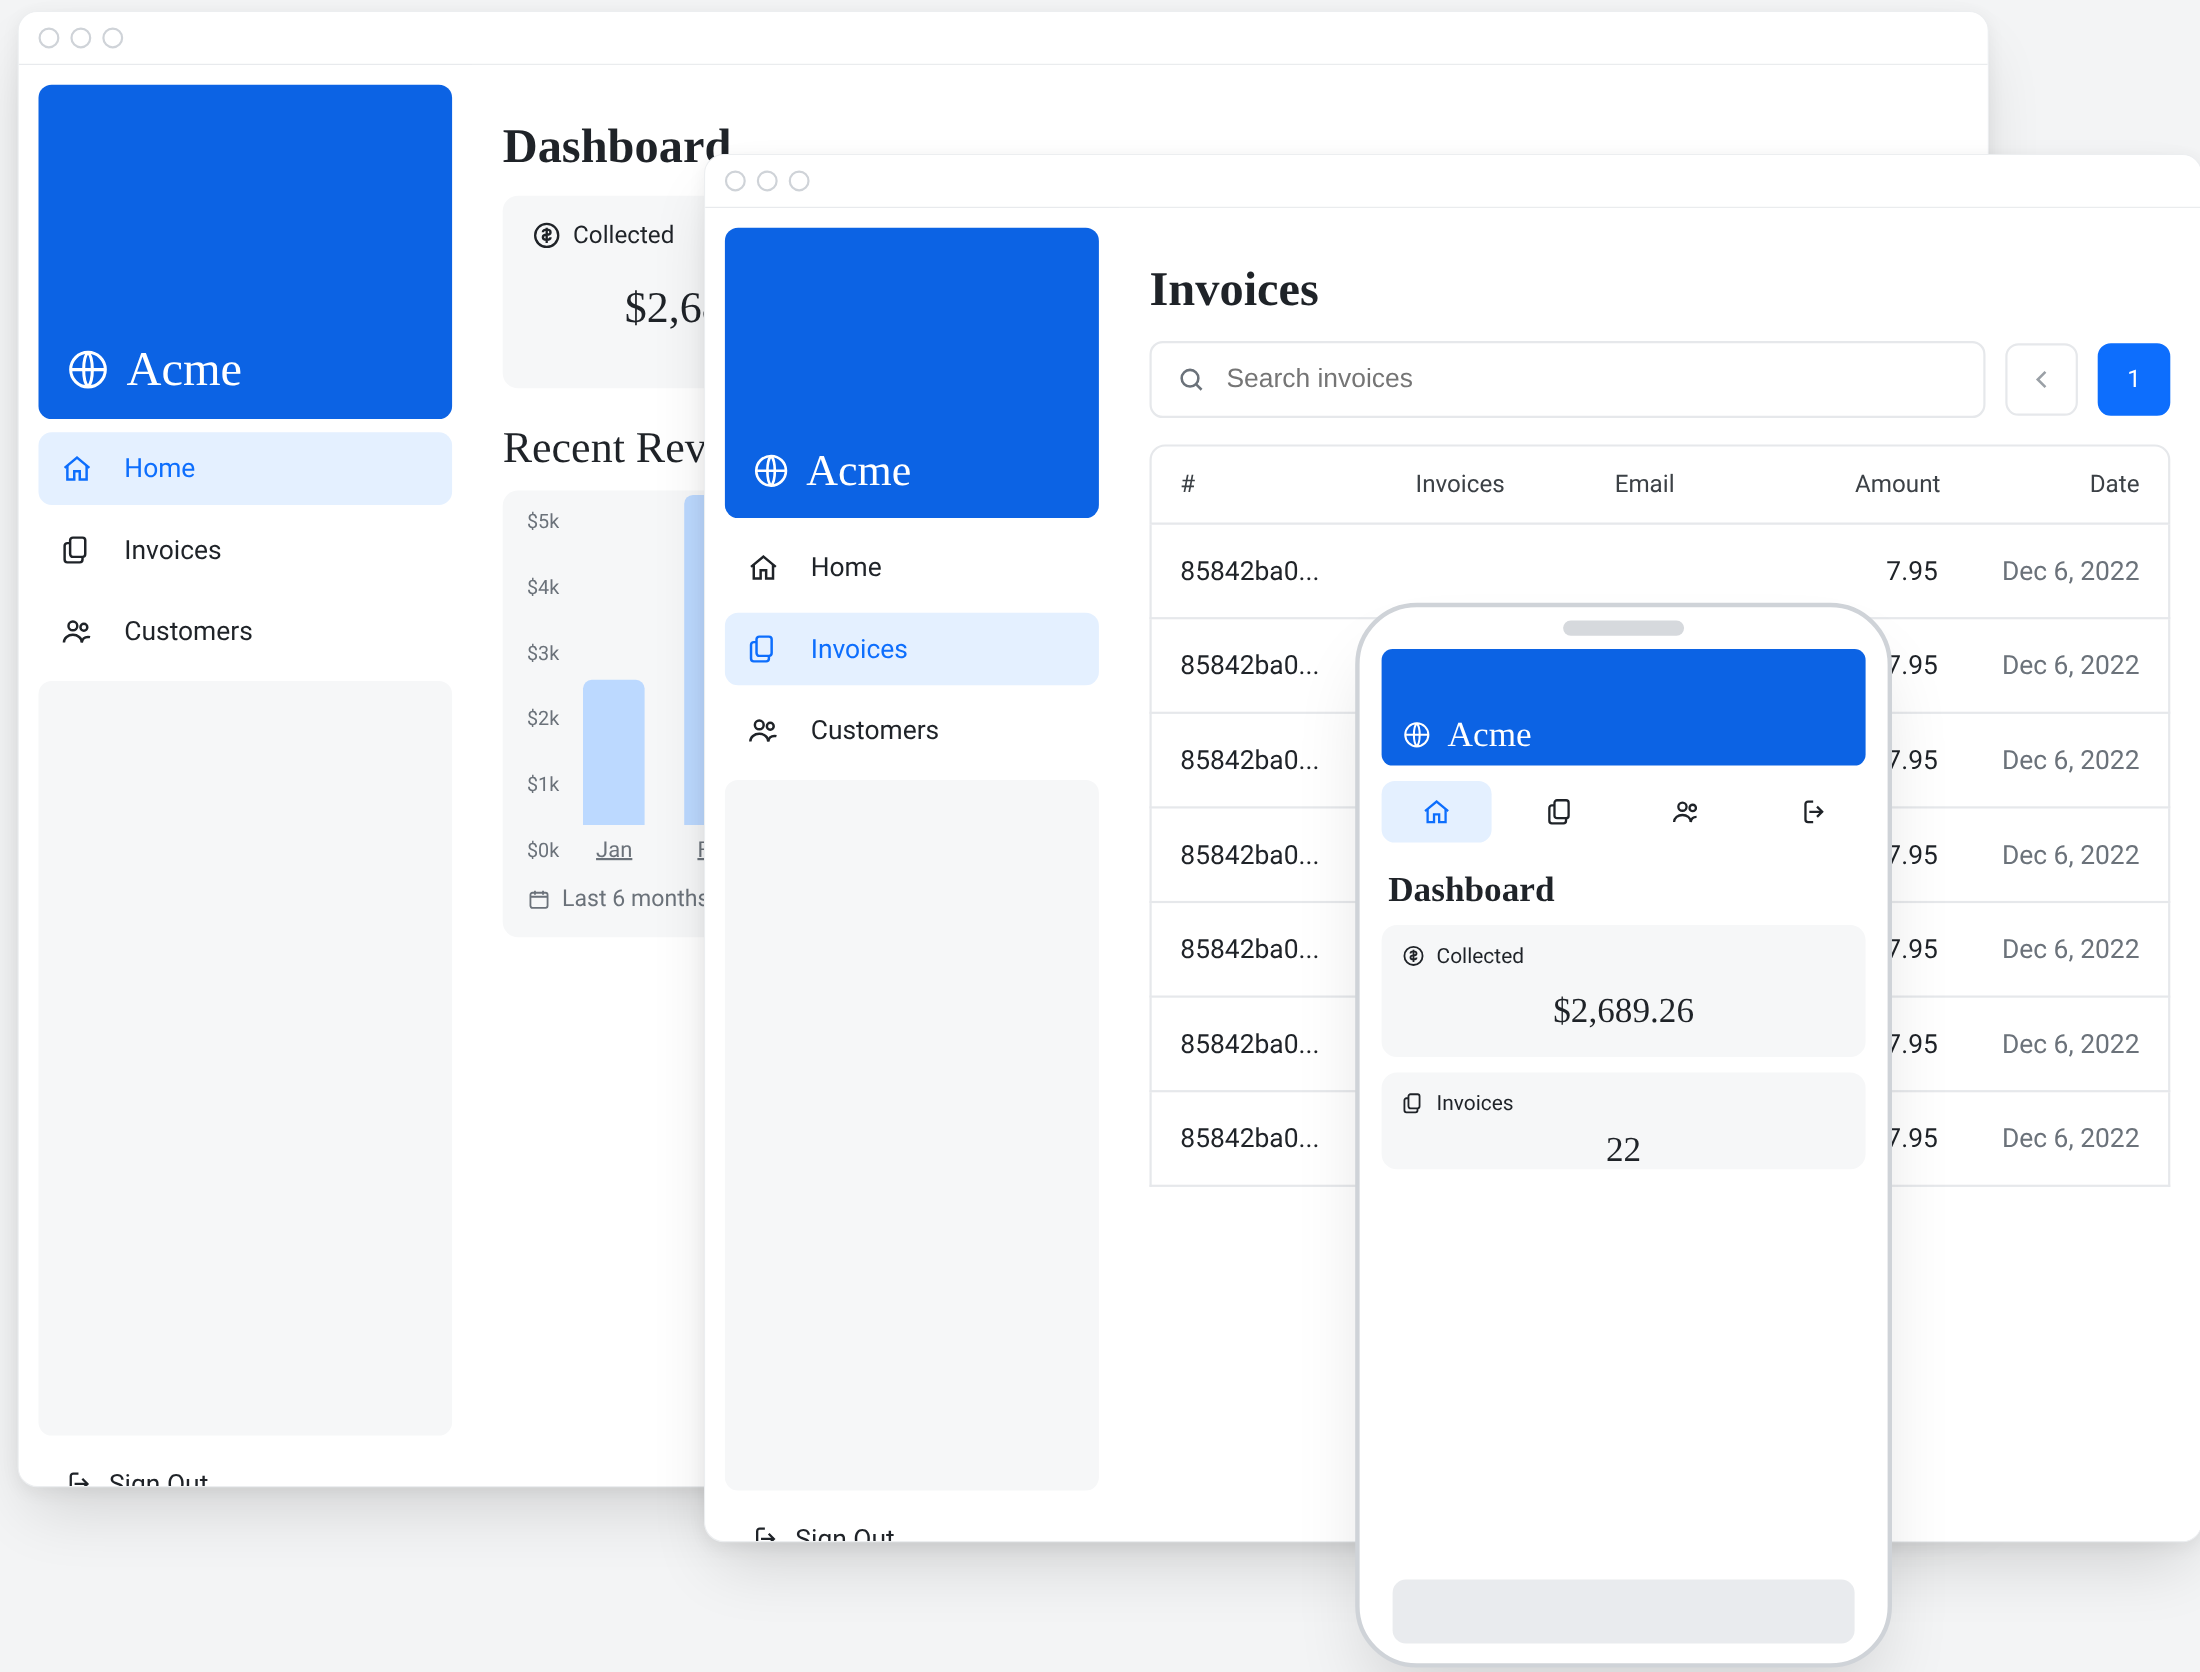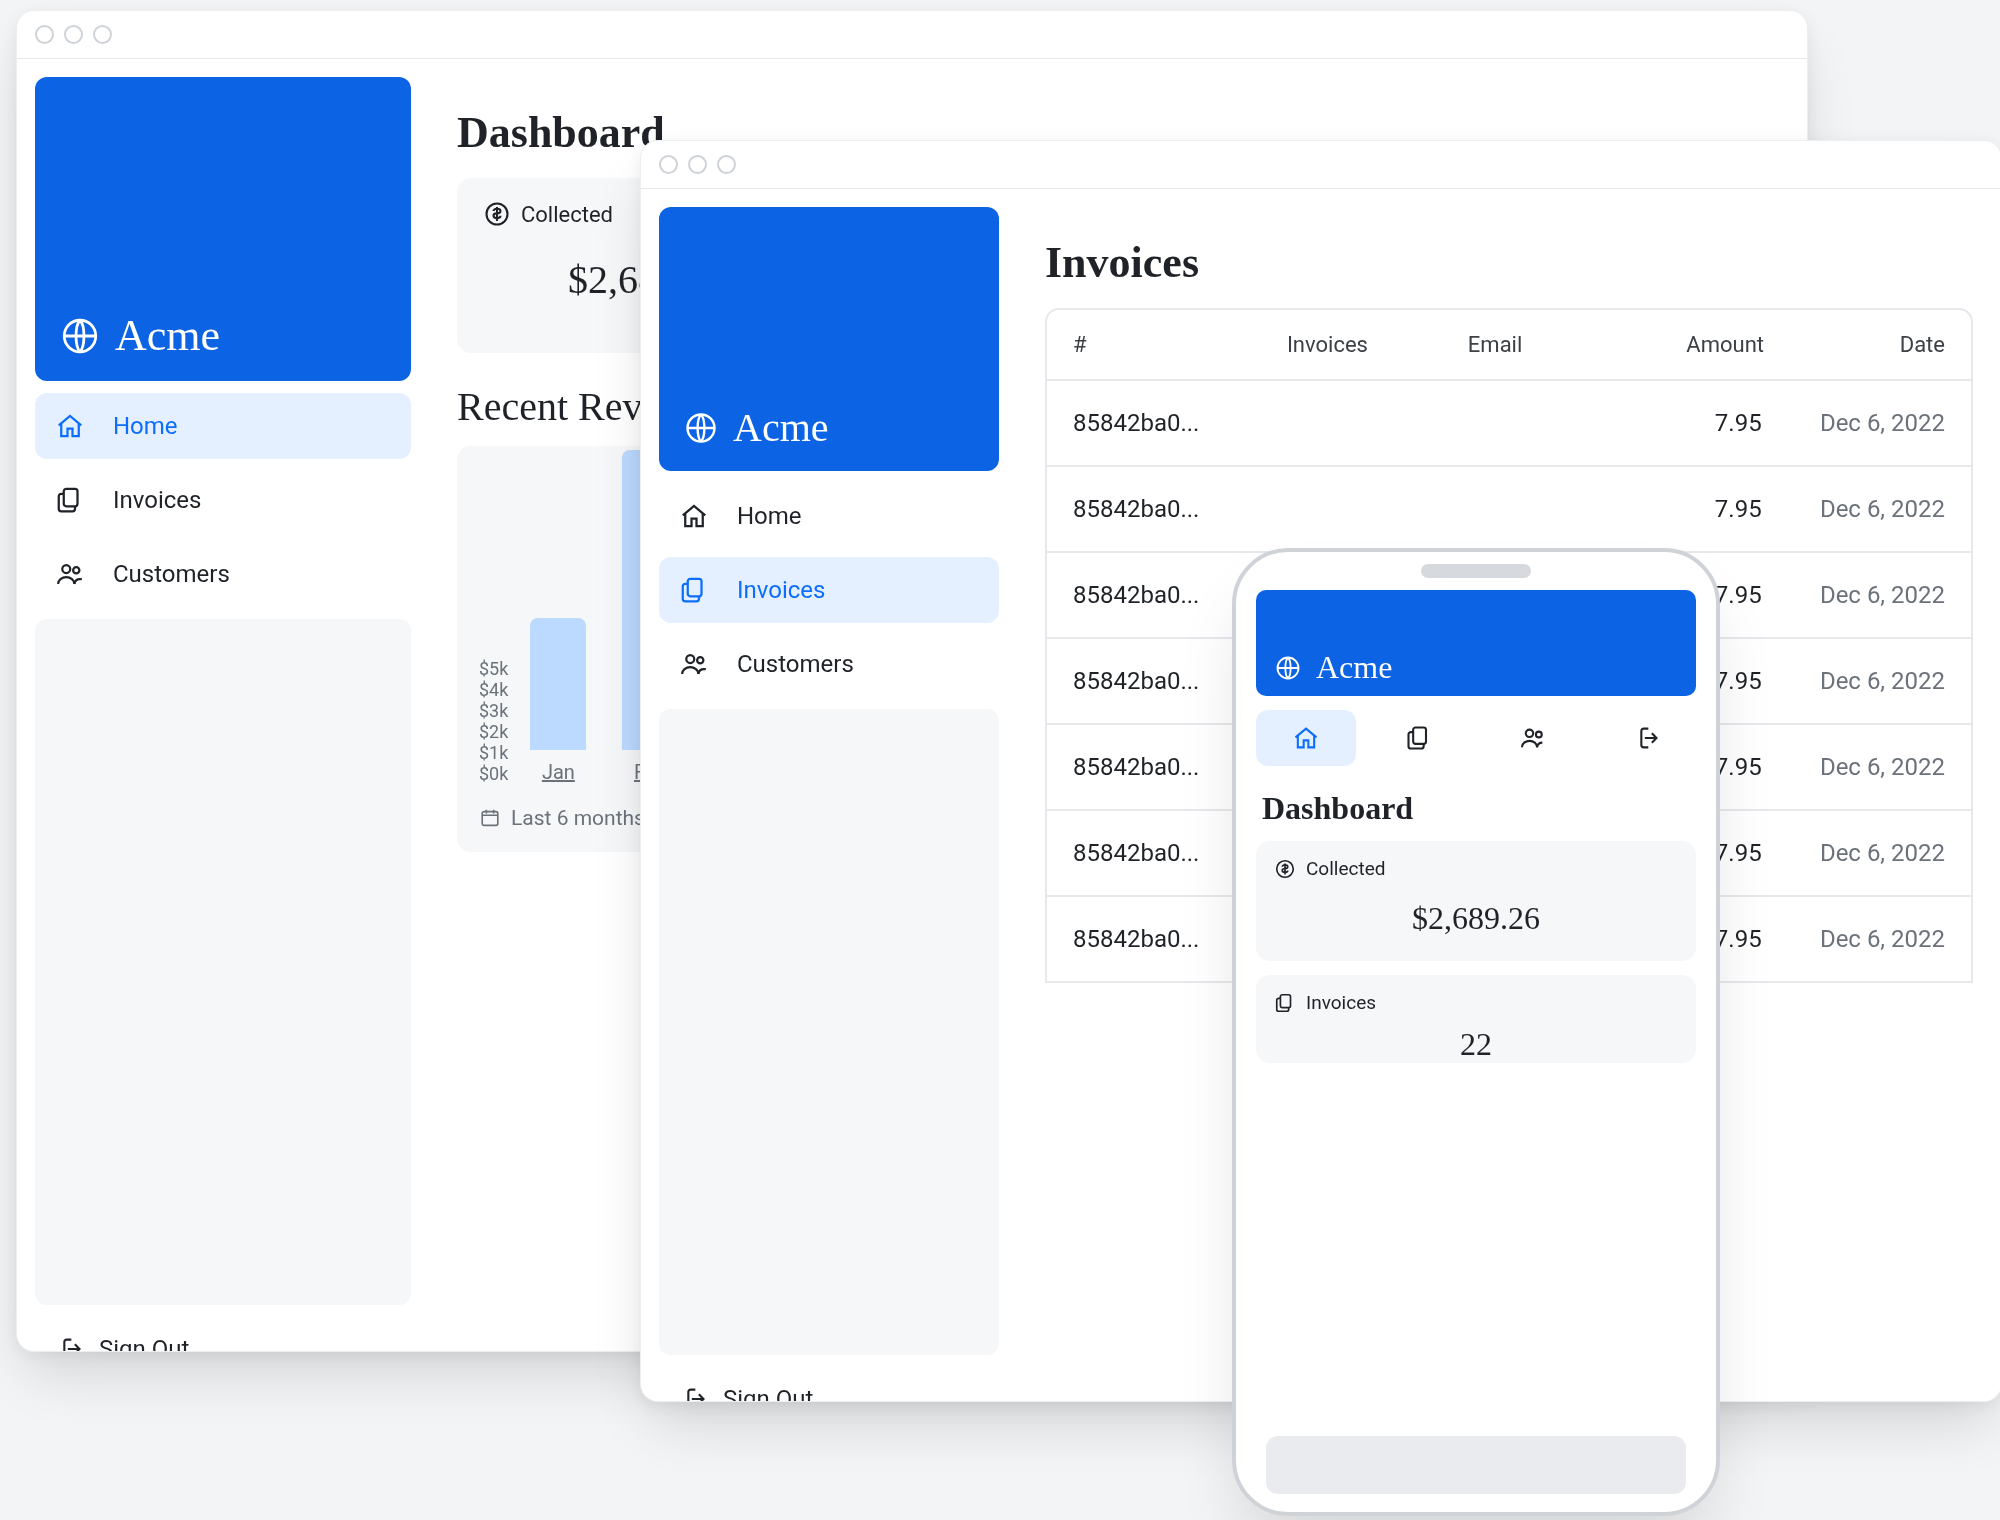--- a/index.html
+++ b/index.html
@@ -71,21 +71,21 @@
   h1.page-title{font-family: ui-serif,"Times New Roman",serif; font-size:44px; margin:26px 0 20px; font-weight:600;}
   .card{
     background:var(--gray-bg); border-radius:14px; padding:22px 26px;
   }
   .card .card-head{display:flex; align-items:center; gap:10px; color:var(--text); font-size:22px;}
   .big-amount{font-family: ui-serif,"Times New Roman",serif; font-size:40px; text-align:center; padding:28px 0;}
   .section-title{font-family: ui-serif,"Times New Roman",serif; font-size:40px; margin:30px 0 16px;}
   
   .chart-wrap{background:var(--gray-bg); border-radius:14px; padding:18px 22px 22px;}
   .chart{display:flex;}
-  .ylabels{display:flex;flex-direction:column; justify-content:flex-end; align-items:flex-start; height:320px; font-size:18px; color:var(--text-muted); padding-right:16px;}
+  .ylabels{display:flex;flex-direction:column; justify-content:space-between; align-items:flex-start; height:320px; font-size:18px; color:var(--text-muted); padding-right:16px;}
   .bars-area{display:flex; gap:36px; align-items:flex-end; padding-left:6px; height:320px; border-bottom:none;}
   .bar-col{display:flex; flex-direction:column; align-items:center; gap:10px;}
   .bar{width:56px; background:#bcd9ff; border-radius:8px 8px 0 0;}
   .bar-label{font-size:20px; color:var(--text-muted);text-decoration:underline;}
   .chart-foot{display:flex;align-items:center; gap:10px; color:var(--text-muted); font-size:21px; margin-top:22px;}
   
   .search-row{display:flex; gap:18px; align-items:center; margin:22px 0 24px;}
   .search{
     flex:1; display:flex; align-items:center; gap:16px;
     border:2px solid var(--gray-border); border-radius:12px;
@@ -299,20 +299,41 @@
               <path d="M21 12H11"></path>
             </svg>
         </span>
         <span>Sign Out</span>
       </div>
     </div>
 
     <div class="mainsurf">
       <h1 class="page-title">Invoices</h1>
 
+      <div class="search-row">
+        <div class="search">
+          <span class="ic">
+            <svg viewBox="0 0 24 24" fill="none" stroke="currentColor" stroke-width="2">
+                <circle cx="11" cy="11" r="6.5"></circle>
+                <path d="m20 20-4-4"></path>
+              </svg>
+          </span>
+          <input placeholder="Search invoices" style="">
+        </div>
+        <div class="pager-btn">
+          <span class="ic">
+            <svg viewBox="0 0 24 24" fill="none" stroke="currentColor" stroke-width="2">
+                <path d="M15 6l-6 6 6 6"></path>
+              </svg>
+          </span>
+        </div>
+        <div class="pager-btn active">
+          <span style="color:#fff;font-size:22px;">1</span>
+        </div>
+      </div>
 
       <div class="table-head">
         <div>#</div>
         <div>Invoices</div>
         <div>Email</div>
         <div style="text-align:right;">Amount</div>
         <div class="muted" style="text-align:right;">Date</div>
       </div>
       <div id="invoice-rows">
           <div class="table-row">

